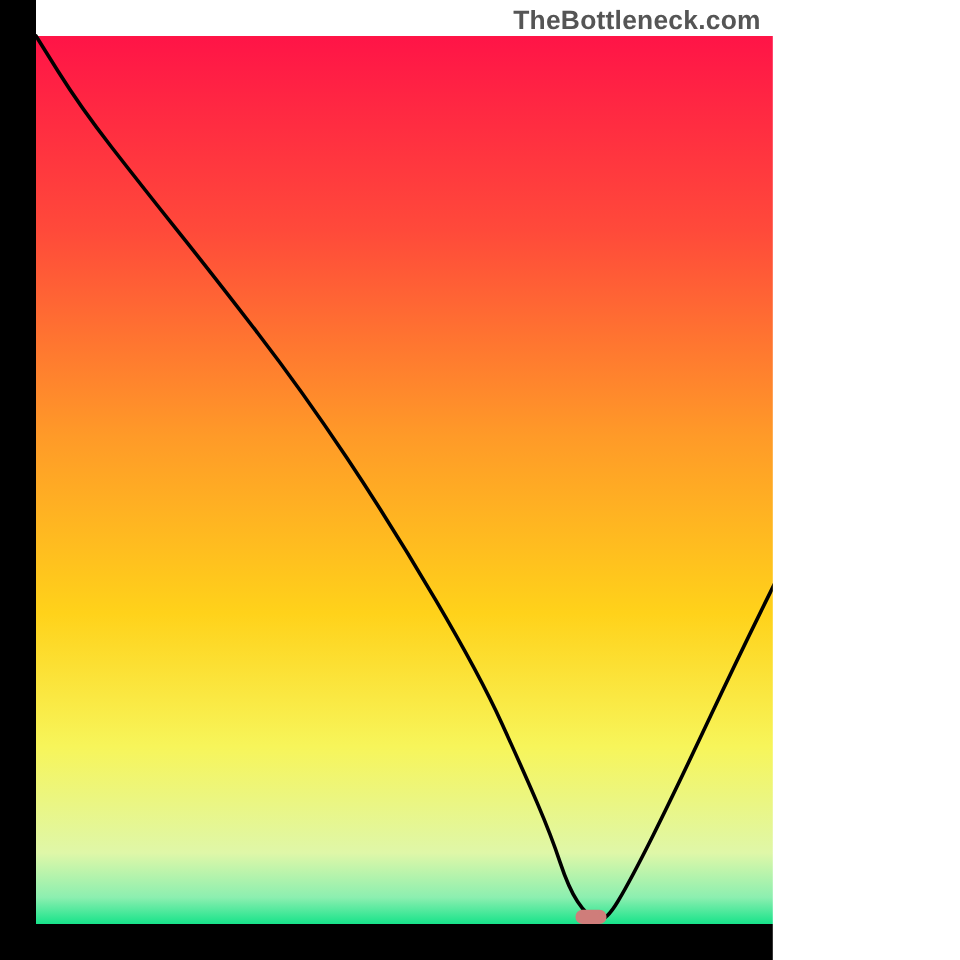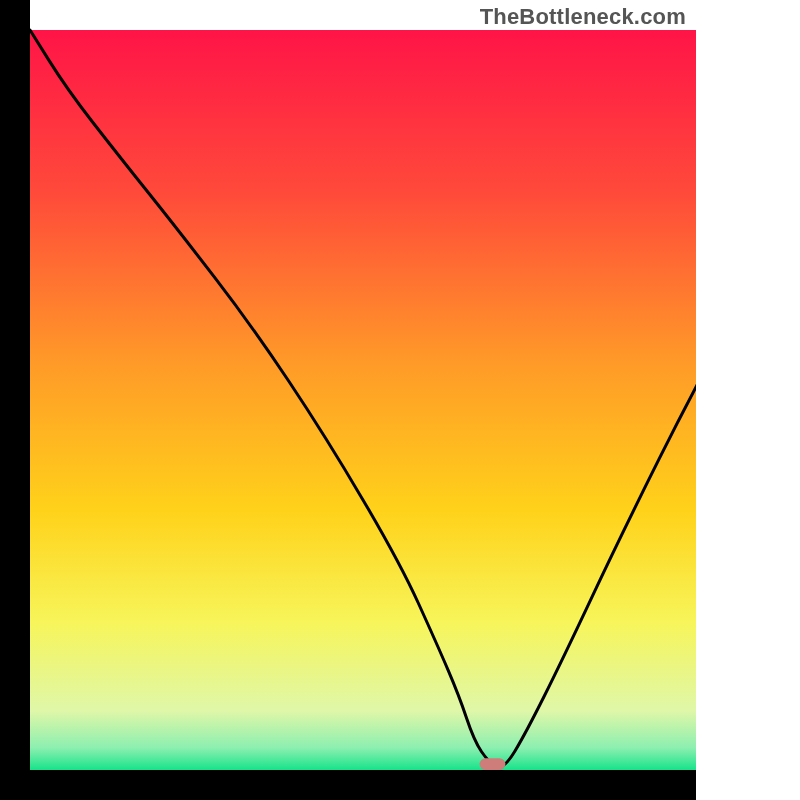--- a/index.html
+++ b/index.html
@@ -3,21 +3,21 @@
 <meta charset="utf-8">
 <style>
   body {
     margin: 0;
     padding: 0;
     background: #fff;
     font-family: Arial, Helvetica, sans-serif;
   }
   .stage {
     position: relative;
-    width: 696px;
+    width: 644px;
     height: 800px;
     margin: 0;
     overflow: hidden;
   }
   .watermark {
     position: absolute;
     top: 4px;
     right: 10px;
     color: #555;
     font-size: 22px;

